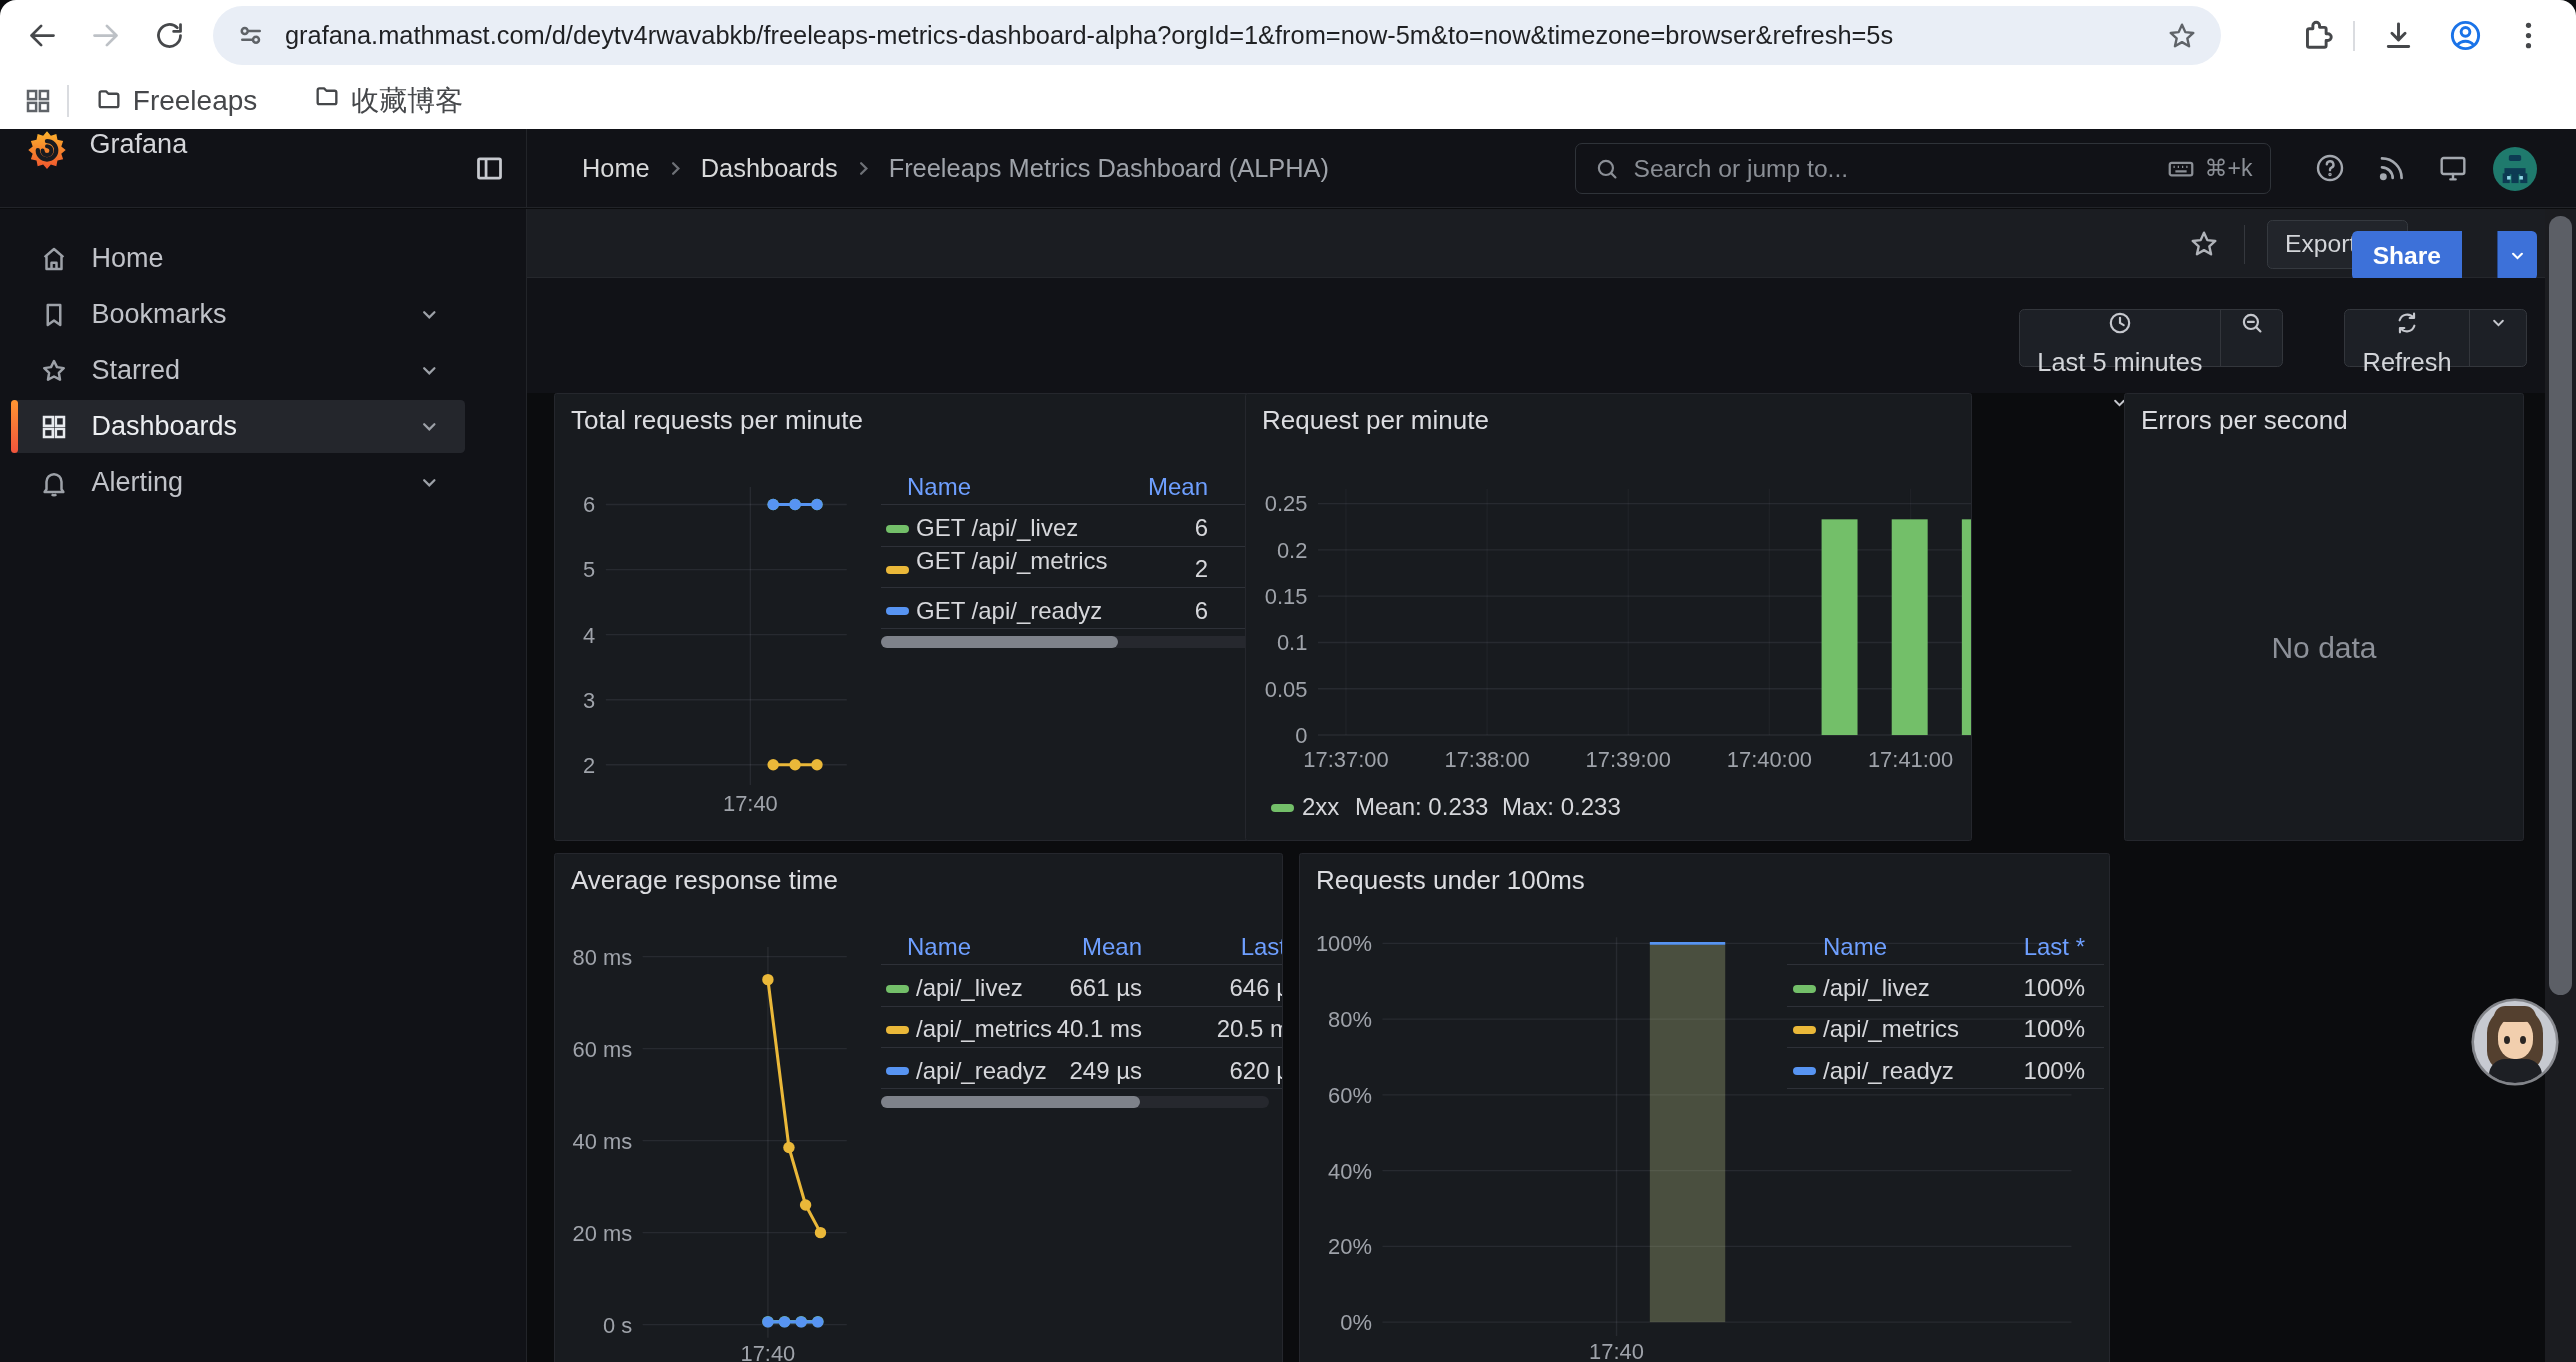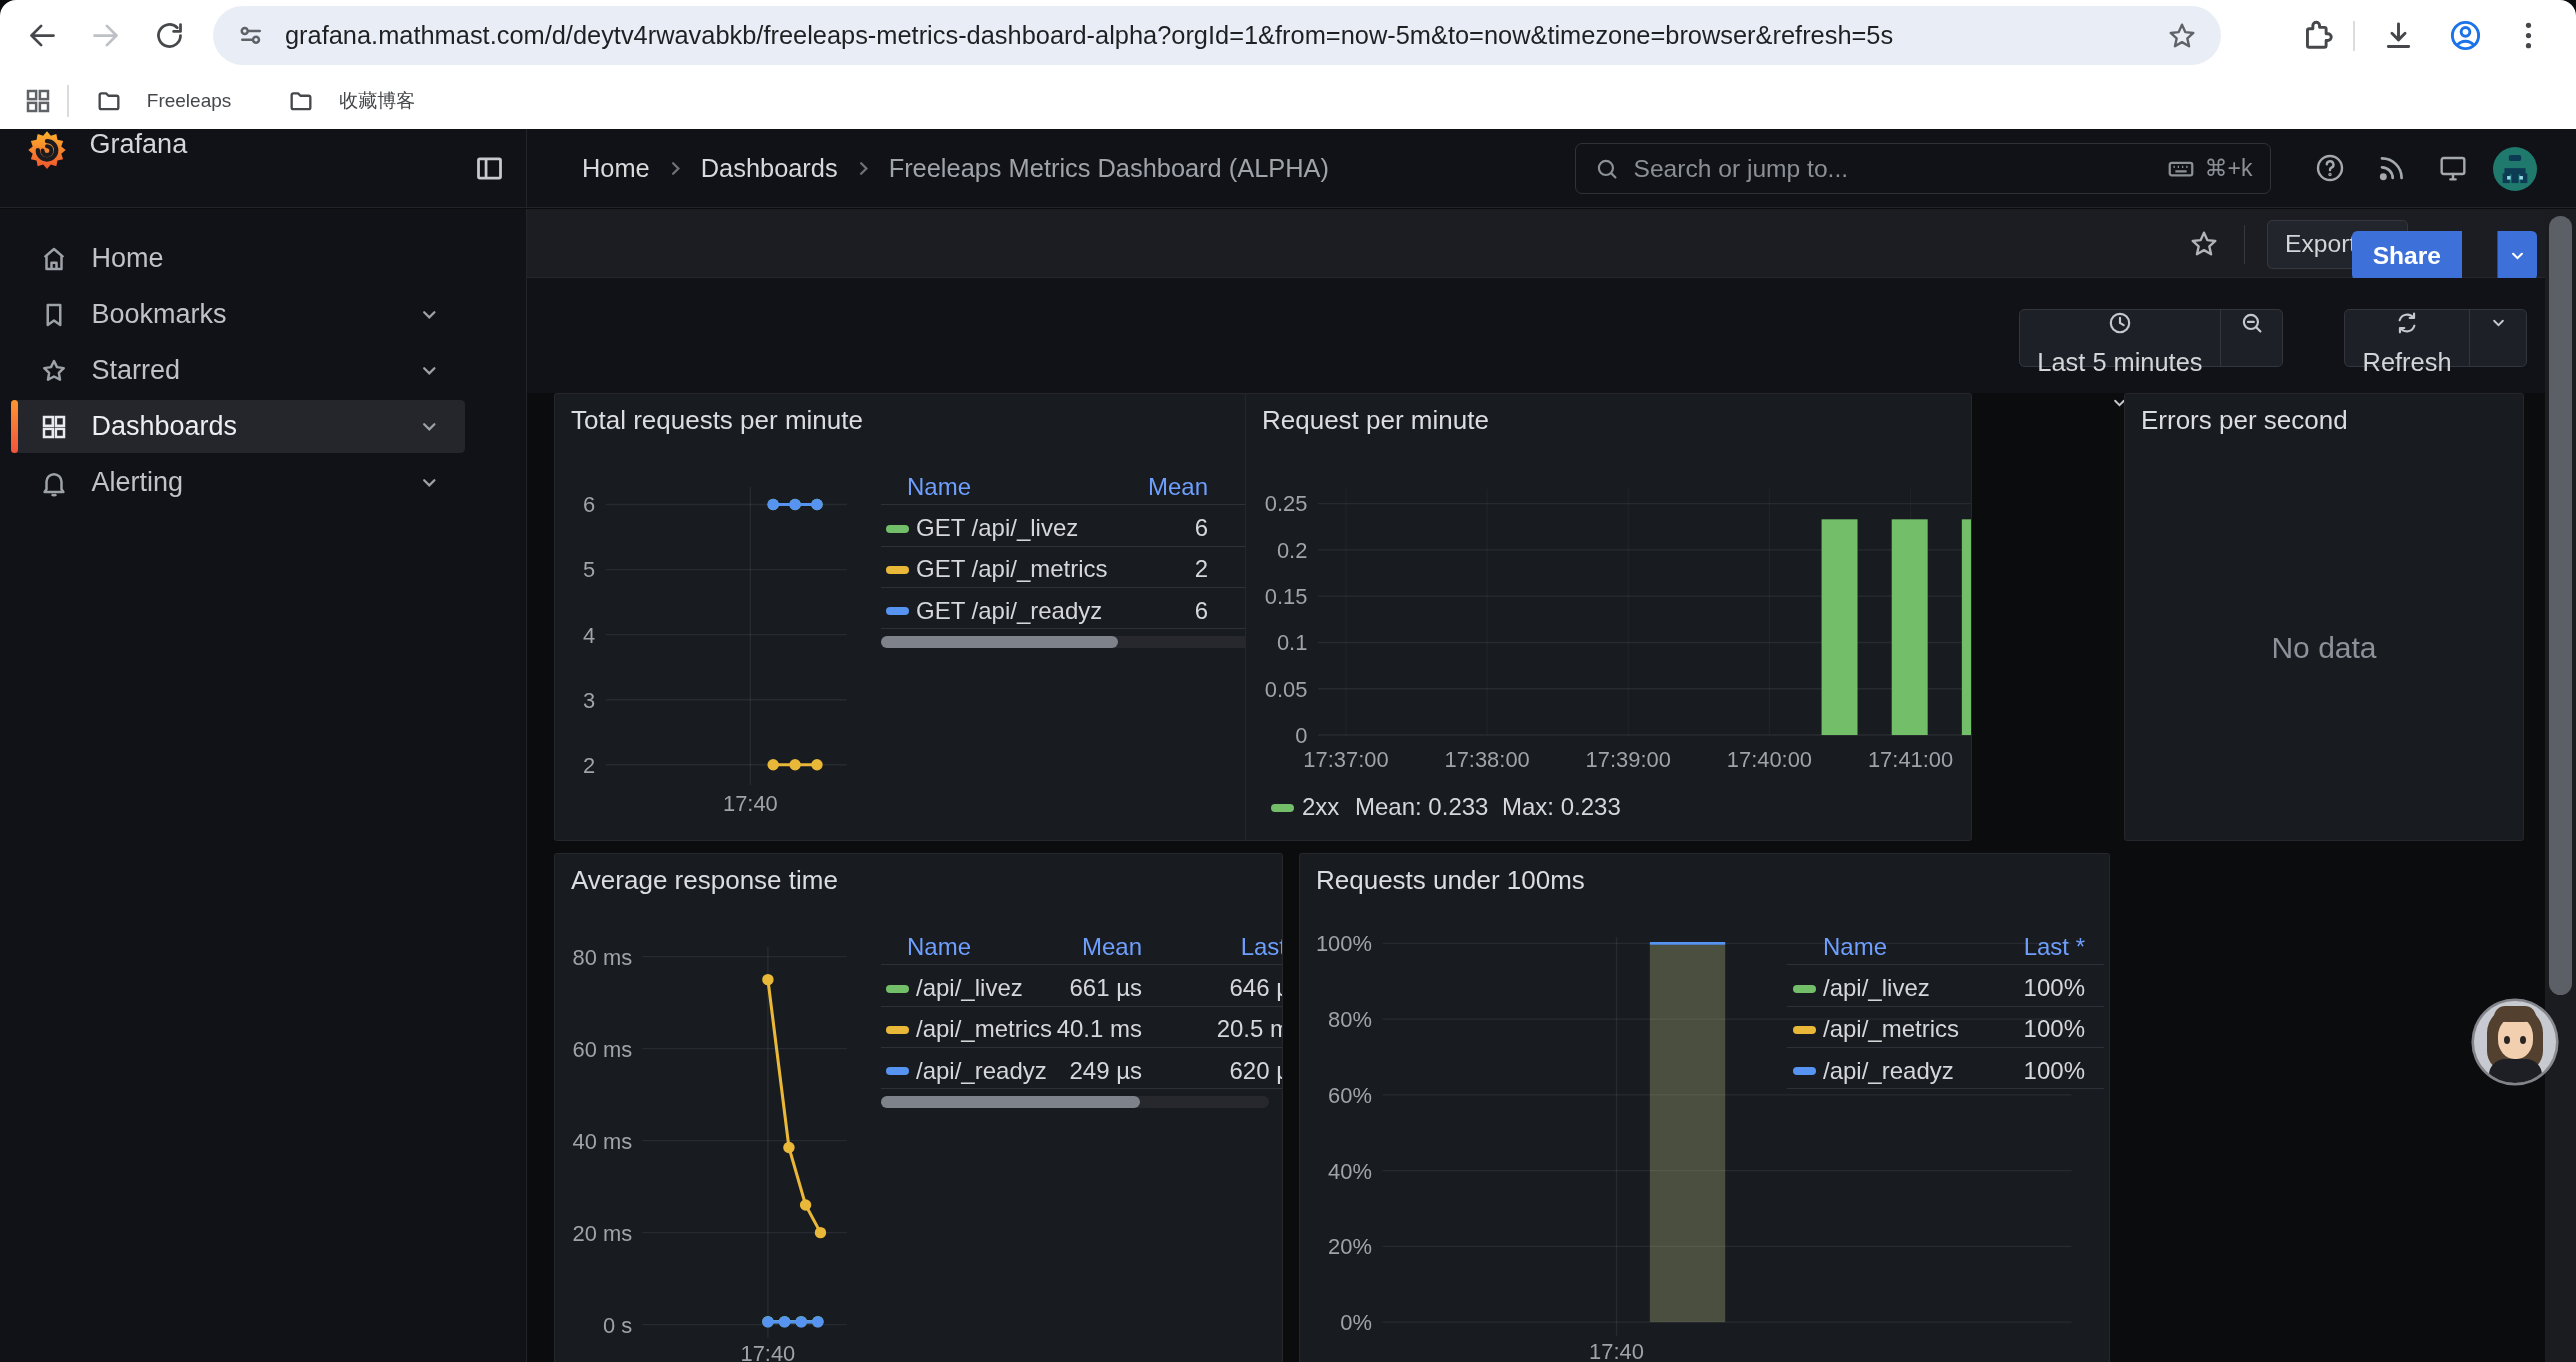--- a/index.html
+++ b/index.html
@@ -12,21 +12,21 @@
     background:#ffffff; border-radius:16px 16px 0 0; overflow:hidden; }
   .nav-ic { position:absolute; top:19px; width:33px; height:33px; color:#46484b; }
   .nav-ic svg { width:100%; height:100%; }
   #omnibox { position:absolute; left:213px; top:6.1px; width:2008px; height:59px;
     border-radius:30px; background:#e9eef6; display:flex; align-items:center; padding:0 23px; }
   #omnibox .url { font-size:25.4px; color:#1f2023; margin-left:19px; white-space:nowrap; overflow:hidden; flex:1; }
   .br-right { position:absolute; top:17.5px; width:35px; height:35px; color:#45474a; }
   .br-right svg { width:100%; height:100%; }
   #bookmarks { position:absolute; left:0; top:73px; width:2576px; height:56px; background:#fff;
     display:flex; align-items:center; }
-  .bm-item { display:flex; align-items:center; gap:24px; font-size:19px; color:#45474a; margin-right:56px; }
+  .bm-item { display:flex; gap:10px; font-size:28px; color:#45474a; margin-right:56px; }
   .bm-item svg { width:28px; height:28px; }
   .vdiv-light { width:1.8px; height:32px; background:#dadce0; margin:0 26px 0 14px; }
 
   
   #gheader { position:absolute; left:0; top:129px; width:2576px; height:79px;
     background:#111217; border-bottom:0.9px solid #222429; }
   #gh-left { position:absolute; left:0; top:0; width:527px; height:78px;
     border-right:0.9px solid #222429; display:flex; }
   #brand { font-size:27px; color:#d5d6da; margin-left:21px; }
   #dock-btn { position:absolute; left:473px; top:23px; width:33px; height:33px; color:#c8cad0; }
@@ -397,21 +397,21 @@
   <div class="lgsep" style="left:326px;top:110px;width:388px"></div>
   <div class="lgsep" style="left:326px;top:152px;width:388px"></div>
   <div class="lgsep" style="left:326px;top:193px;width:388px"></div>
   <div class="lgsep" style="left:326px;top:234px;width:388px"></div>
   <span class="lghead" style="left:352px;top:79px">Name</span>
   <span class="lghead right" style="left:491px;top:79px;width:162px">Mean</span>
   <span class="sw" style="left: 331px; top: 131px; background: rgb(115, 191, 105);"></span>
   <span class="lgtxt" style="left:361px;top:120px">GET /api/_livez</span>
   <span class="lgtxt right" style="left:491px;top:120px;width:162px">6</span>
   <span class="sw" style="left: 331px; top: 172px; background: rgb(234, 184, 57);"></span>
-  <span class="lgtxt" style="left:361px;top:161px">GET /api/_metrics</span>
+  <span class="lgtxt" style="left:361px;top:153px">GET /api/_metrics</span>
   <span class="lgtxt right" style="left:491px;top:161px;width:162px">2</span>
   <span class="sw" style="left: 331px; top: 213px; background: rgb(87, 148, 242);"></span>
   <span class="lgtxt" style="left:361px;top:203px">GET /api/_readyz</span>
   <span class="lgtxt right" style="left:491px;top:203px;width:162px">6</span>
   <div class="lgscroll" style="left:326px;top:242px;width:388px"></div>
   <div class="lgthumb" style="left:326px;top:242px;width:237px"></div>
 </div>
 
 <div class="panel" style="left:1245px;top:393px;width:727px;height:448px">
   <span class="p-title">Request per minute</span>

